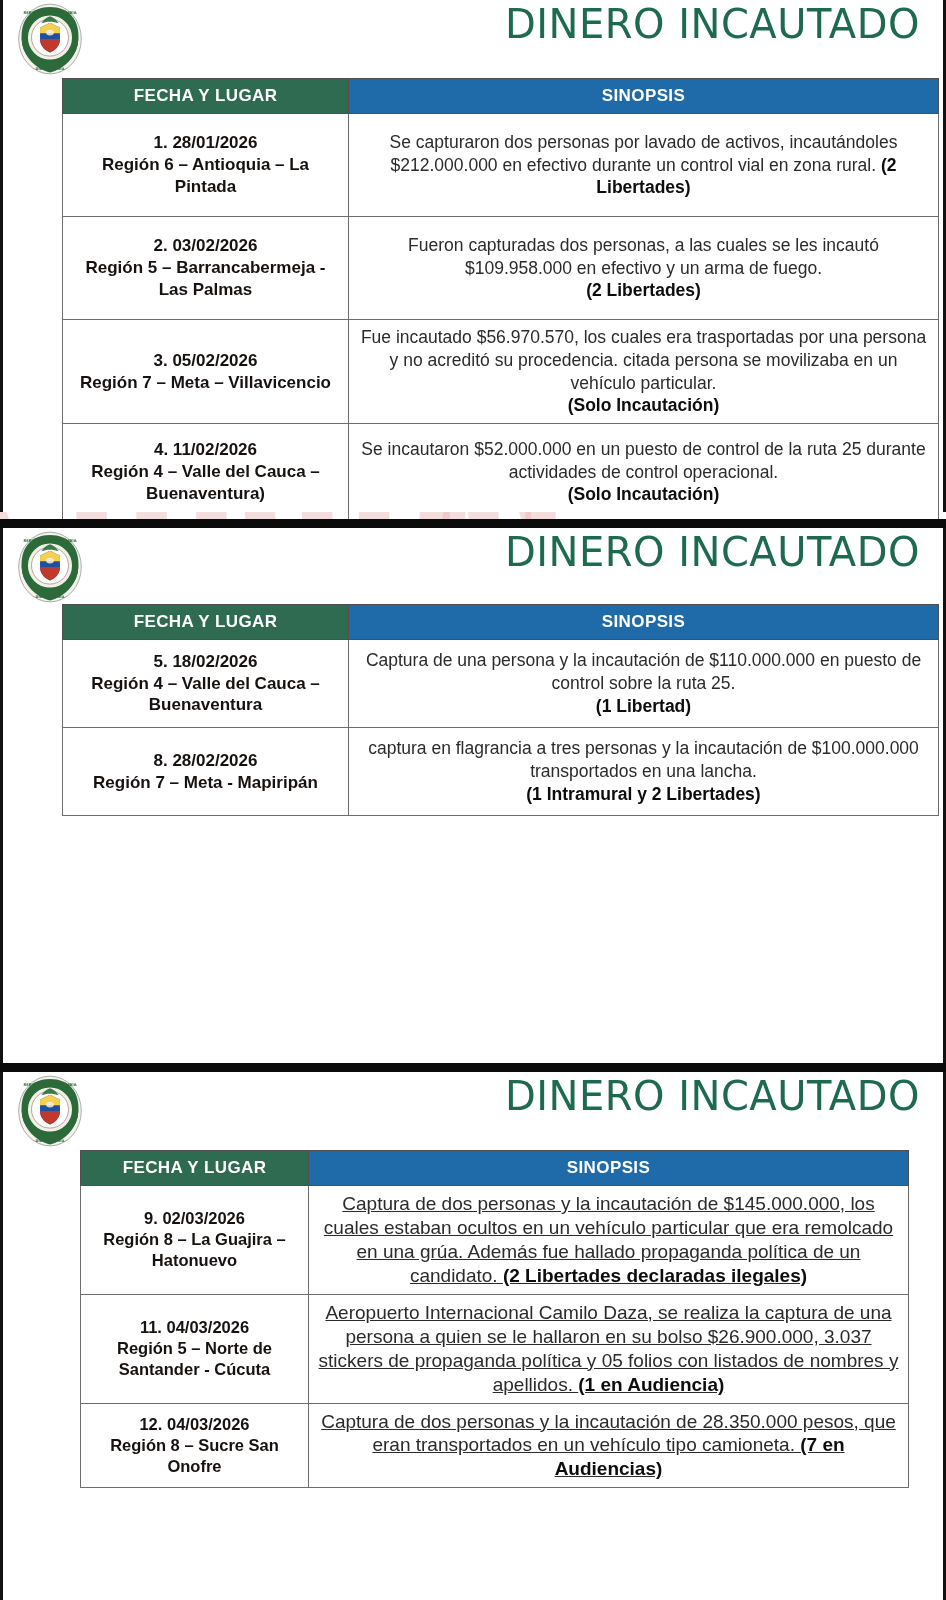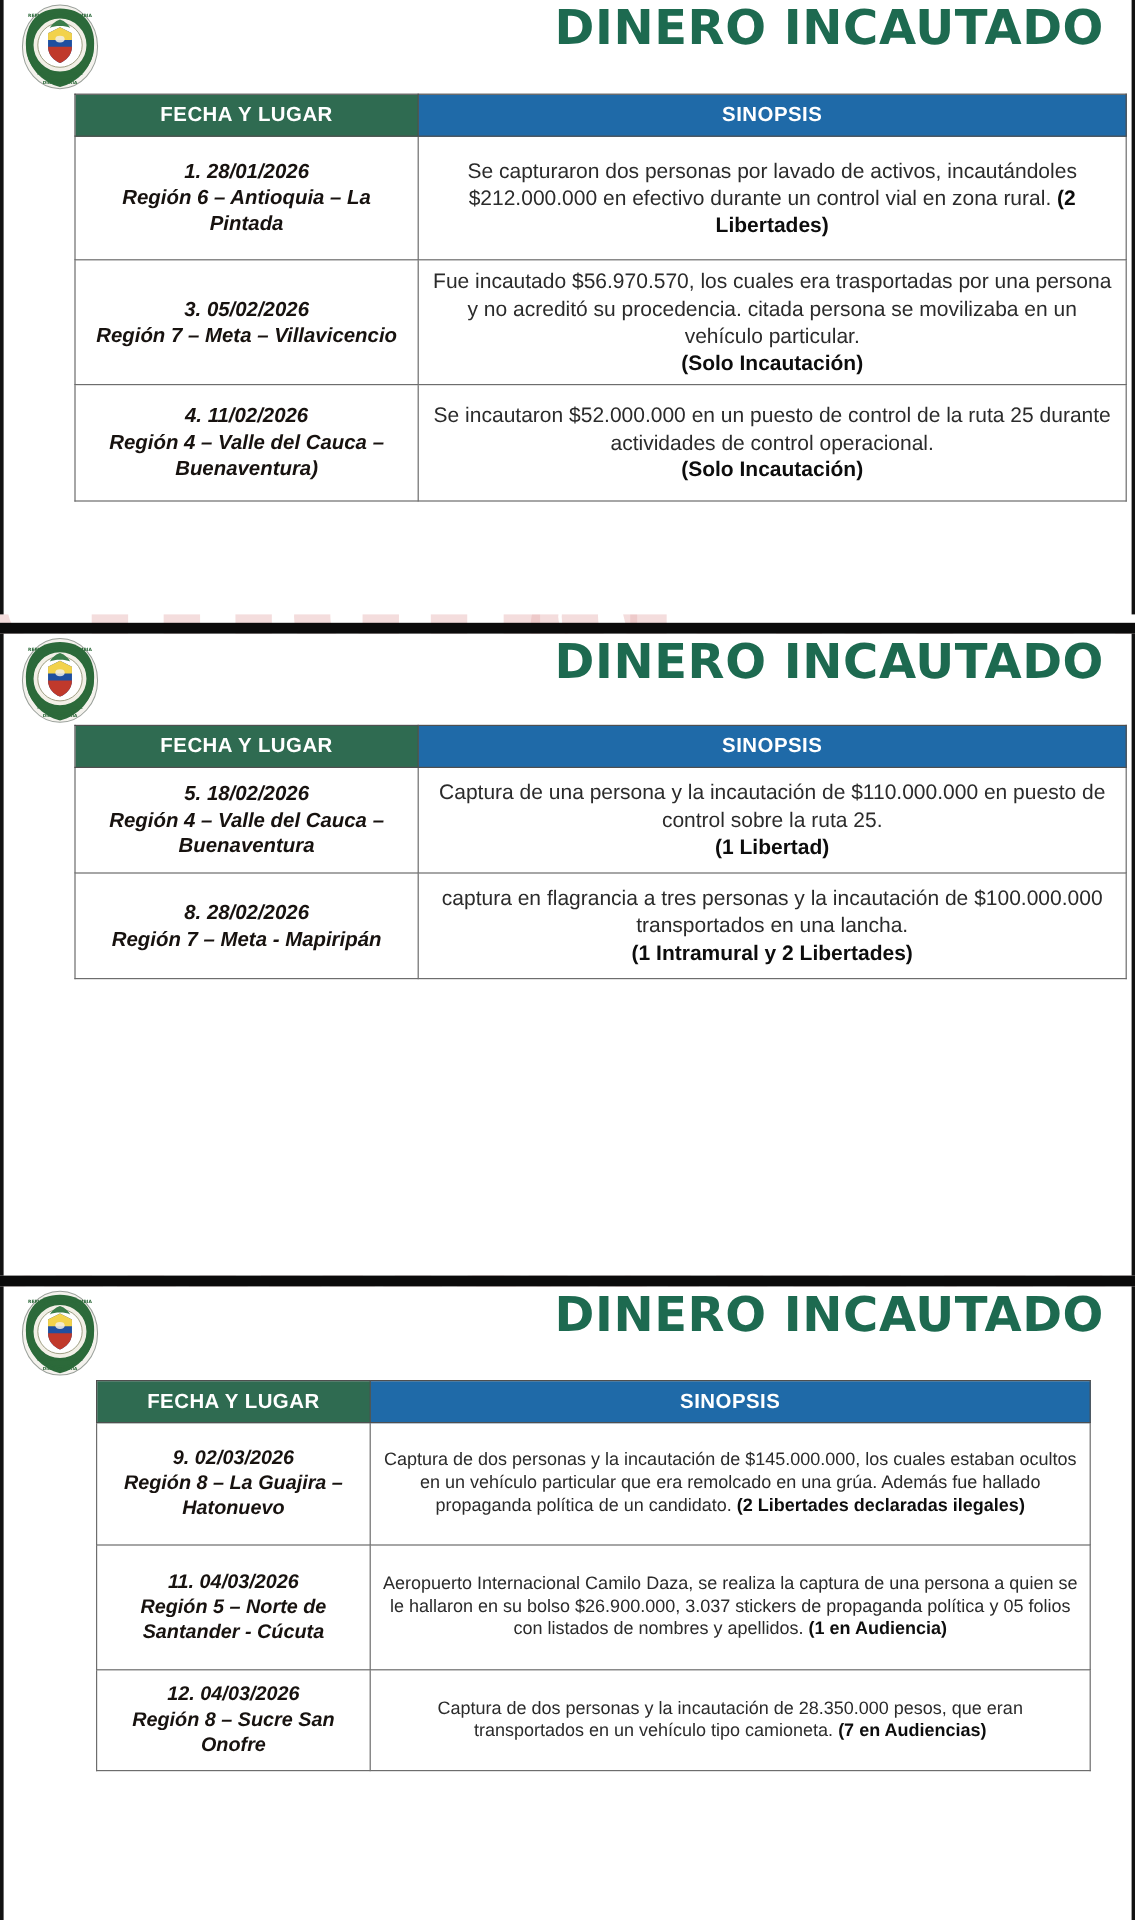--- a/index.html
+++ b/index.html
@@ -77,21 +77,21 @@
     justify-content:space-between;
     z-index:6;
   }
   .shield-wrap{
     width:72px; height:74px;
     margin-left:14px; margin-top:2px;
     flex:0 0 auto;
   }
   .title{
     font-family:"DejaVu Sans", sans-serif;
-    font-weight:700;
+    font-weight:400;
     font-size:40px;
     letter-spacing:.5px;
     color:#1d6a50;
     padding-right:26px;
     padding-top:4px;
     line-height:1;
     text-align:right;
     white-space:nowrap;
   }
 
@@ -121,32 +121,31 @@
     text-align:center;
     padding:6px 8px;
     background:transparent;
   }
   .cell-fecha{
     font-family:"Liberation Sans", sans-serif;
     font-weight:700;
     color:#17120f;
     font-size:17px;
     line-height:1.28;
-    font-style:italic;
   }
   .cell-sin{
     font-family:"Liberation Sans", sans-serif;
     font-weight:400;
     color:#2b2b2b;
     font-size:17.5px;
     line-height:1.3;
   }
   .cell-sin b{ color:#0d0d0d; font-weight:700; }
 
-  .tbl.small td.cell-sin{ font-size:15px; line-height:1.26; }
+  .tbl.small td.cell-sin{ font-size:19px; line-height:1.26;text-decoration:underline; }
   .tbl.small td.cell-fecha{ font-size:16.5px; }
 </style>
 </head>
 <body>
 
 <div class="page">
 
   <div class="watermark-layer">
     <div class="wm wm-a">Semana</div>
     <div class="wm wm-b">Semana</div>
@@ -202,20 +201,24 @@
             <th class="th-green">FECHA Y LUGAR</th>
             <th class="th-blue">SINOPSIS</th>
           </tr>
         </thead>
         <tbody>
           <tr style="height:103px">
             <td class="cell-fecha">1.  28/01/2026<br>Región 6 – Antioquia – La Pintada</td>
             <td class="cell-sin">Se capturaron dos personas por lavado de activos, incautándoles $212.000.000 en efectivo durante un control vial en zona rural. <b>(2 Libertades)</b></td>
           </tr>
           <tr style="height:103px">
+            <td class="cell-fecha">2. 03/02/2026<br>Región 5 – Barrancabermeja - Las Palmas</td>
+            <td class="cell-sin">Fueron capturadas dos personas, a las cuales se les incautó $109.958.000 en efectivo y un arma de fuego.<br><b>(2 Libertades)</b></td>
+          </tr>
+          <tr style="height:103px">
             <td class="cell-fecha">3. 05/02/2026<br>Región 7 – Meta – Villavicencio</td>
             <td class="cell-sin">Fue incautado $56.970.570, los cuales era trasportadas por una persona y no acreditó  su procedencia. citada persona se movilizaba en un vehículo particular.<br><b>(Solo Incautación)</b></td>
           </tr>
           <tr style="height:97px">
             <td class="cell-fecha">4. 11/02/2026<br>Región 4 – Valle del Cauca – Buenaventura)</td>
             <td class="cell-sin">Se incautaron $52.000.000 en un puesto de control de la ruta 25 durante actividades de control operacional.<br><b>(Solo Incautación)</b></td>
           </tr>
         </tbody>
       </table>
     </div>

